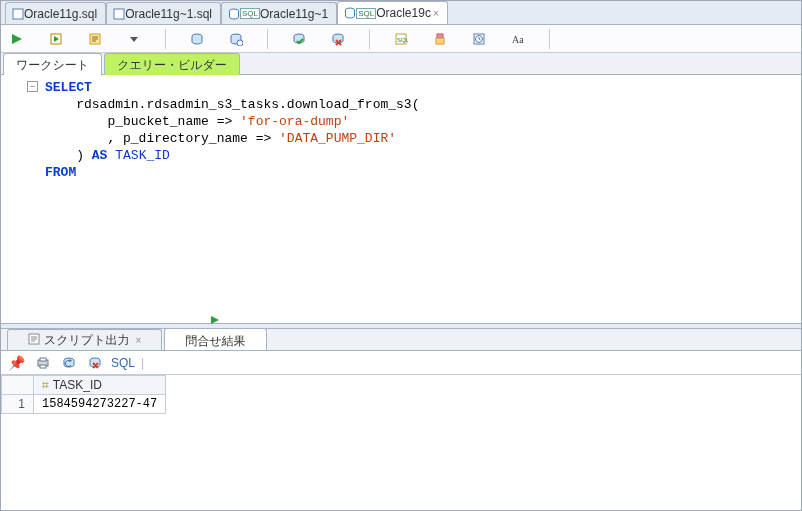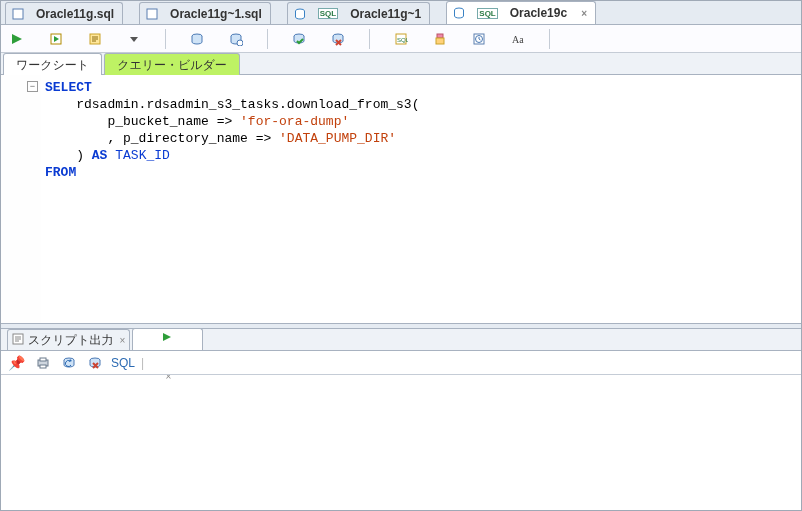--- a/index.html
+++ b/index.html
@@ -1,18 +1,18 @@
 <!DOCTYPE html>
 <html><head>
 <meta charset="utf-8">
 <style>
   * { box-sizing: border-box; margin: 0; padding: 0; }
   body { font-family: "Segoe UI", Tahoma, sans-serif; font-size: 12px; background: #fff; width: 802px; height: 511px; overflow: hidden; border:1px solid #9fa9b6;}
   .top-tabs { display:flex; height:24px; background:#e5ebf2; border-bottom:1px solid #a8b2c0; align-items:flex-end; padding-left:4px; gap:0; }
-  .top-tab { display:flex; align-items:center; gap:12px; height:22px; padding:0 8px 0 6px; border:1px solid #a8b2c0; border-bottom:none; background:#e5ebf2; border-top-left-radius:3px; border-top-right-radius:3px; margin-right:16px; cursor:pointer; color:#333;font-weight:bold; }
+  .top-tab { display:flex; align-items:center; gap:0; height:22px; padding:0 8px 0 6px; border:1px solid #a8b2c0; border-bottom:none; background:#e5ebf2; border-top-left-radius:3px; border-top-right-radius:3px; margin-right:0; cursor:pointer; color:#333; }
   .top-tab.active { background:#fff; height:23px; position:relative; z-index:2; }
   .top-tab.has-sql .sql-badge { font-size:8px; background:#ffffff; border:1px solid #7aa; padding:0 1px; color:#2a7a45; }
   .tab-icon { width:12px; height:12px; display:inline-block; }
   .tab-icon svg { width:12px; height:12px; }
   .close-x { color:#888; font-size:10px; margin-left:2px; }
   .toolbar { display:flex; align-items:center; height:28px; padding:0 6px; gap:19px; background:#fcfcff; border-bottom:1px solid #c5ccd6; }
   .tb-btn { width:20px; height:20px; display:flex; align-items:center; justify-content:center; border:1px solid transparent; border-radius:2px; cursor:pointer; }
   .tb-sep { width:1px; height:20px; background:#c5ccd6; margin:0 2px; }
   .subtabs { display:flex; height:22px; background:#eef2f7; border-bottom:1px solid #a8b2c0; padding-left:2px; }
   .subtab { padding:3px 12px 0; height:22px; border:1px solid #a8b2c0; border-bottom:none; background:#bef264; border-top-left-radius:3px; border-top-right-radius:3px; margin-right:2px; cursor:pointer; color:#333; line-height:17px;}
@@ -21,21 +21,21 @@
   .gutter { width:40px; background:#fefefe; border-right:0px solid #e0e0e0; padding-top:4px; }
   .fold { width:11px; height:11px; border:1px solid #999; color:#666; font-size:9px; line-height:9px; text-align:center; margin-left:26px; margin-top:2px;}
   .code { flex:1; font-family:"Consolas","Courier New",monospace; font-size:13px; padding:4px 0 0 4px; line-height:17px; white-space:pre; }
   .kw { color:#0a3bd2; font-weight:bold; }
   .str { color:#c2410c; }
   .ident { color:#0a3bd2; }
   .hl-line { background:#fdf7d9; display:block; }
   .splitter { height:6px; background:#e5ebf2; border-top:1px solid #a8b2c0; border-bottom:1px solid #a8b2c0; cursor:row-resize; }
   .result-area { display:flex; flex-direction:column; height:178px; }
   .result-tabs { display:flex; height:22px; background:#eef2f7; border-bottom:1px solid #a8b2c0; padding-left:6px; align-items:flex-end;}
-  .result-tab { display:flex; align-items:center; gap:4px; padding:2px 4px; height:21px; border:1px solid #a8b2c0; border-bottom:none; background:#eef2f7; border-top-left-radius:3px; border-top-right-radius:3px; margin-right:2px; cursor:pointer; color:#333; }
+  .result-tab { display:flex; align-items:center; gap:4px; padding:2px 20px; height:21px; border:1px solid #a8b2c0; border-bottom:none; background:#eef2f7; border-top-left-radius:3px; border-top-right-radius:3px; margin-right:2px; cursor:pointer; color:#333;justify-content:center; }
   .result-tab.active { background:#fff; height:22px;flex-direction:column; }
   .result-toolbar { display:flex; align-items:center; height:24px; background:#fff; border-bottom:1px solid #c5ccd6; padding:0 6px; gap:6px; }
   .result-status { color:#333; }
   .grid { flex:1; overflow:auto; background:#fff; }
   table.grid-tbl { border-collapse:collapse; }
   .grid-tbl th, .grid-tbl td { border:1px solid #c5ccd6; padding:2px 8px; font-size:12px; text-align:left; }
   .grid-tbl th { background:#f2f5f9; font-weight:normal; color:#333; }
   .grid-tbl .rownum-col { text-align:right; color:#555; background:#f7f9fc; width:32px;}
   .grid-tbl .th-icon { color:#b08a00; margin-right:4px; }
   .pin-red{color:#c43; font-size:14px;}
@@ -216,13 +216,29 @@
     <span class="tb-btn">
         <svg width="14" height="14">
           <ellipse cx="7" cy="4" rx="5" ry="2" fill="#cfe3f7" stroke="#4b79b4"></ellipse>
           <path d="M2 4v5c0 1.1 2.2 2 5 2s5-.9 5-2V4" fill="#cfe3f7" stroke="#4b79b4"></path>
           <path d="M5 7l5 5M10 7l-5 5" stroke="#c43" stroke-width="2"></path>
         </svg>
       </span>
     <span style="color:#2b6ab2">SQL</span>
     <span style="color:#bbb">|</span>
   </div>
+  <div class="grid">
+    <table class="grid-tbl">
+      <thead>
+        <tr>
+          <th class="rownum-col"></th>
+          <th><span class="th-icon">⌗</span><span>TASK_ID</span></th>
+        </tr>
+      </thead>
+      <tbody id="grid-body">
+          <tr>
+            <td class="rownum-col">1</td>
+            <td class="mono">1584594273227-47</td>
+          </tr>
+        </tbody>
+    </table>
+  </div>
 </div>
 
 </body></html>

